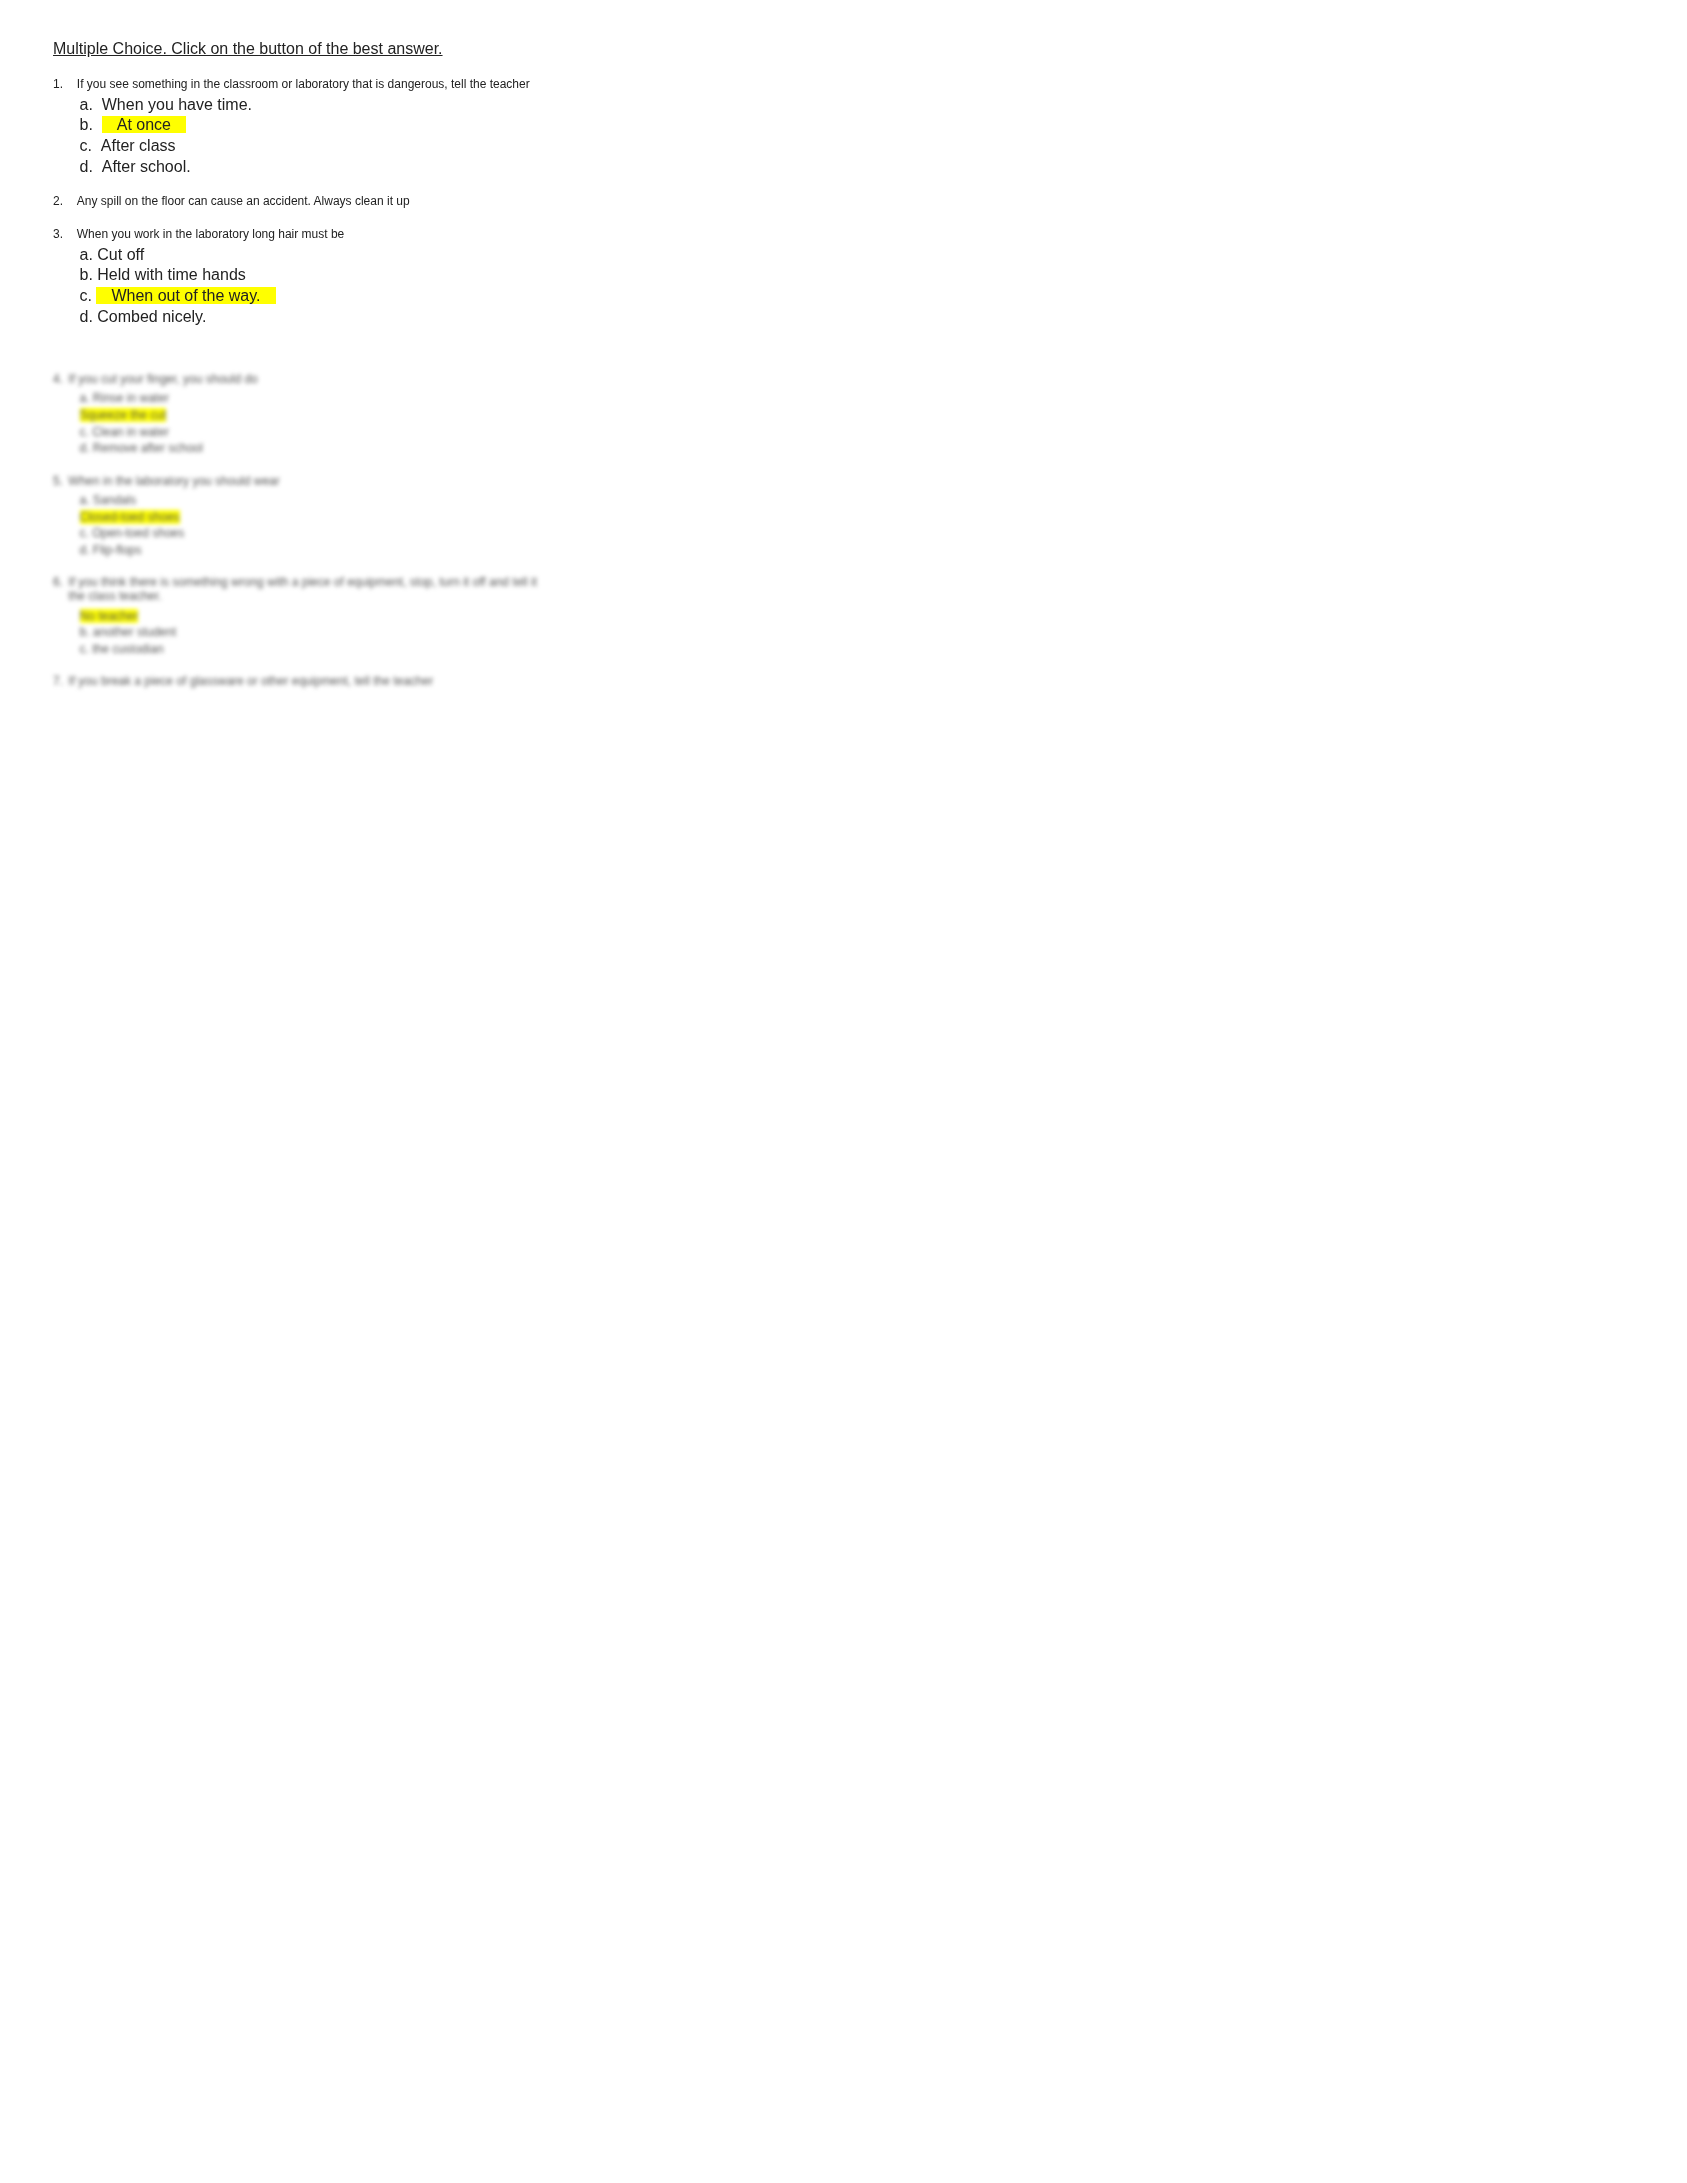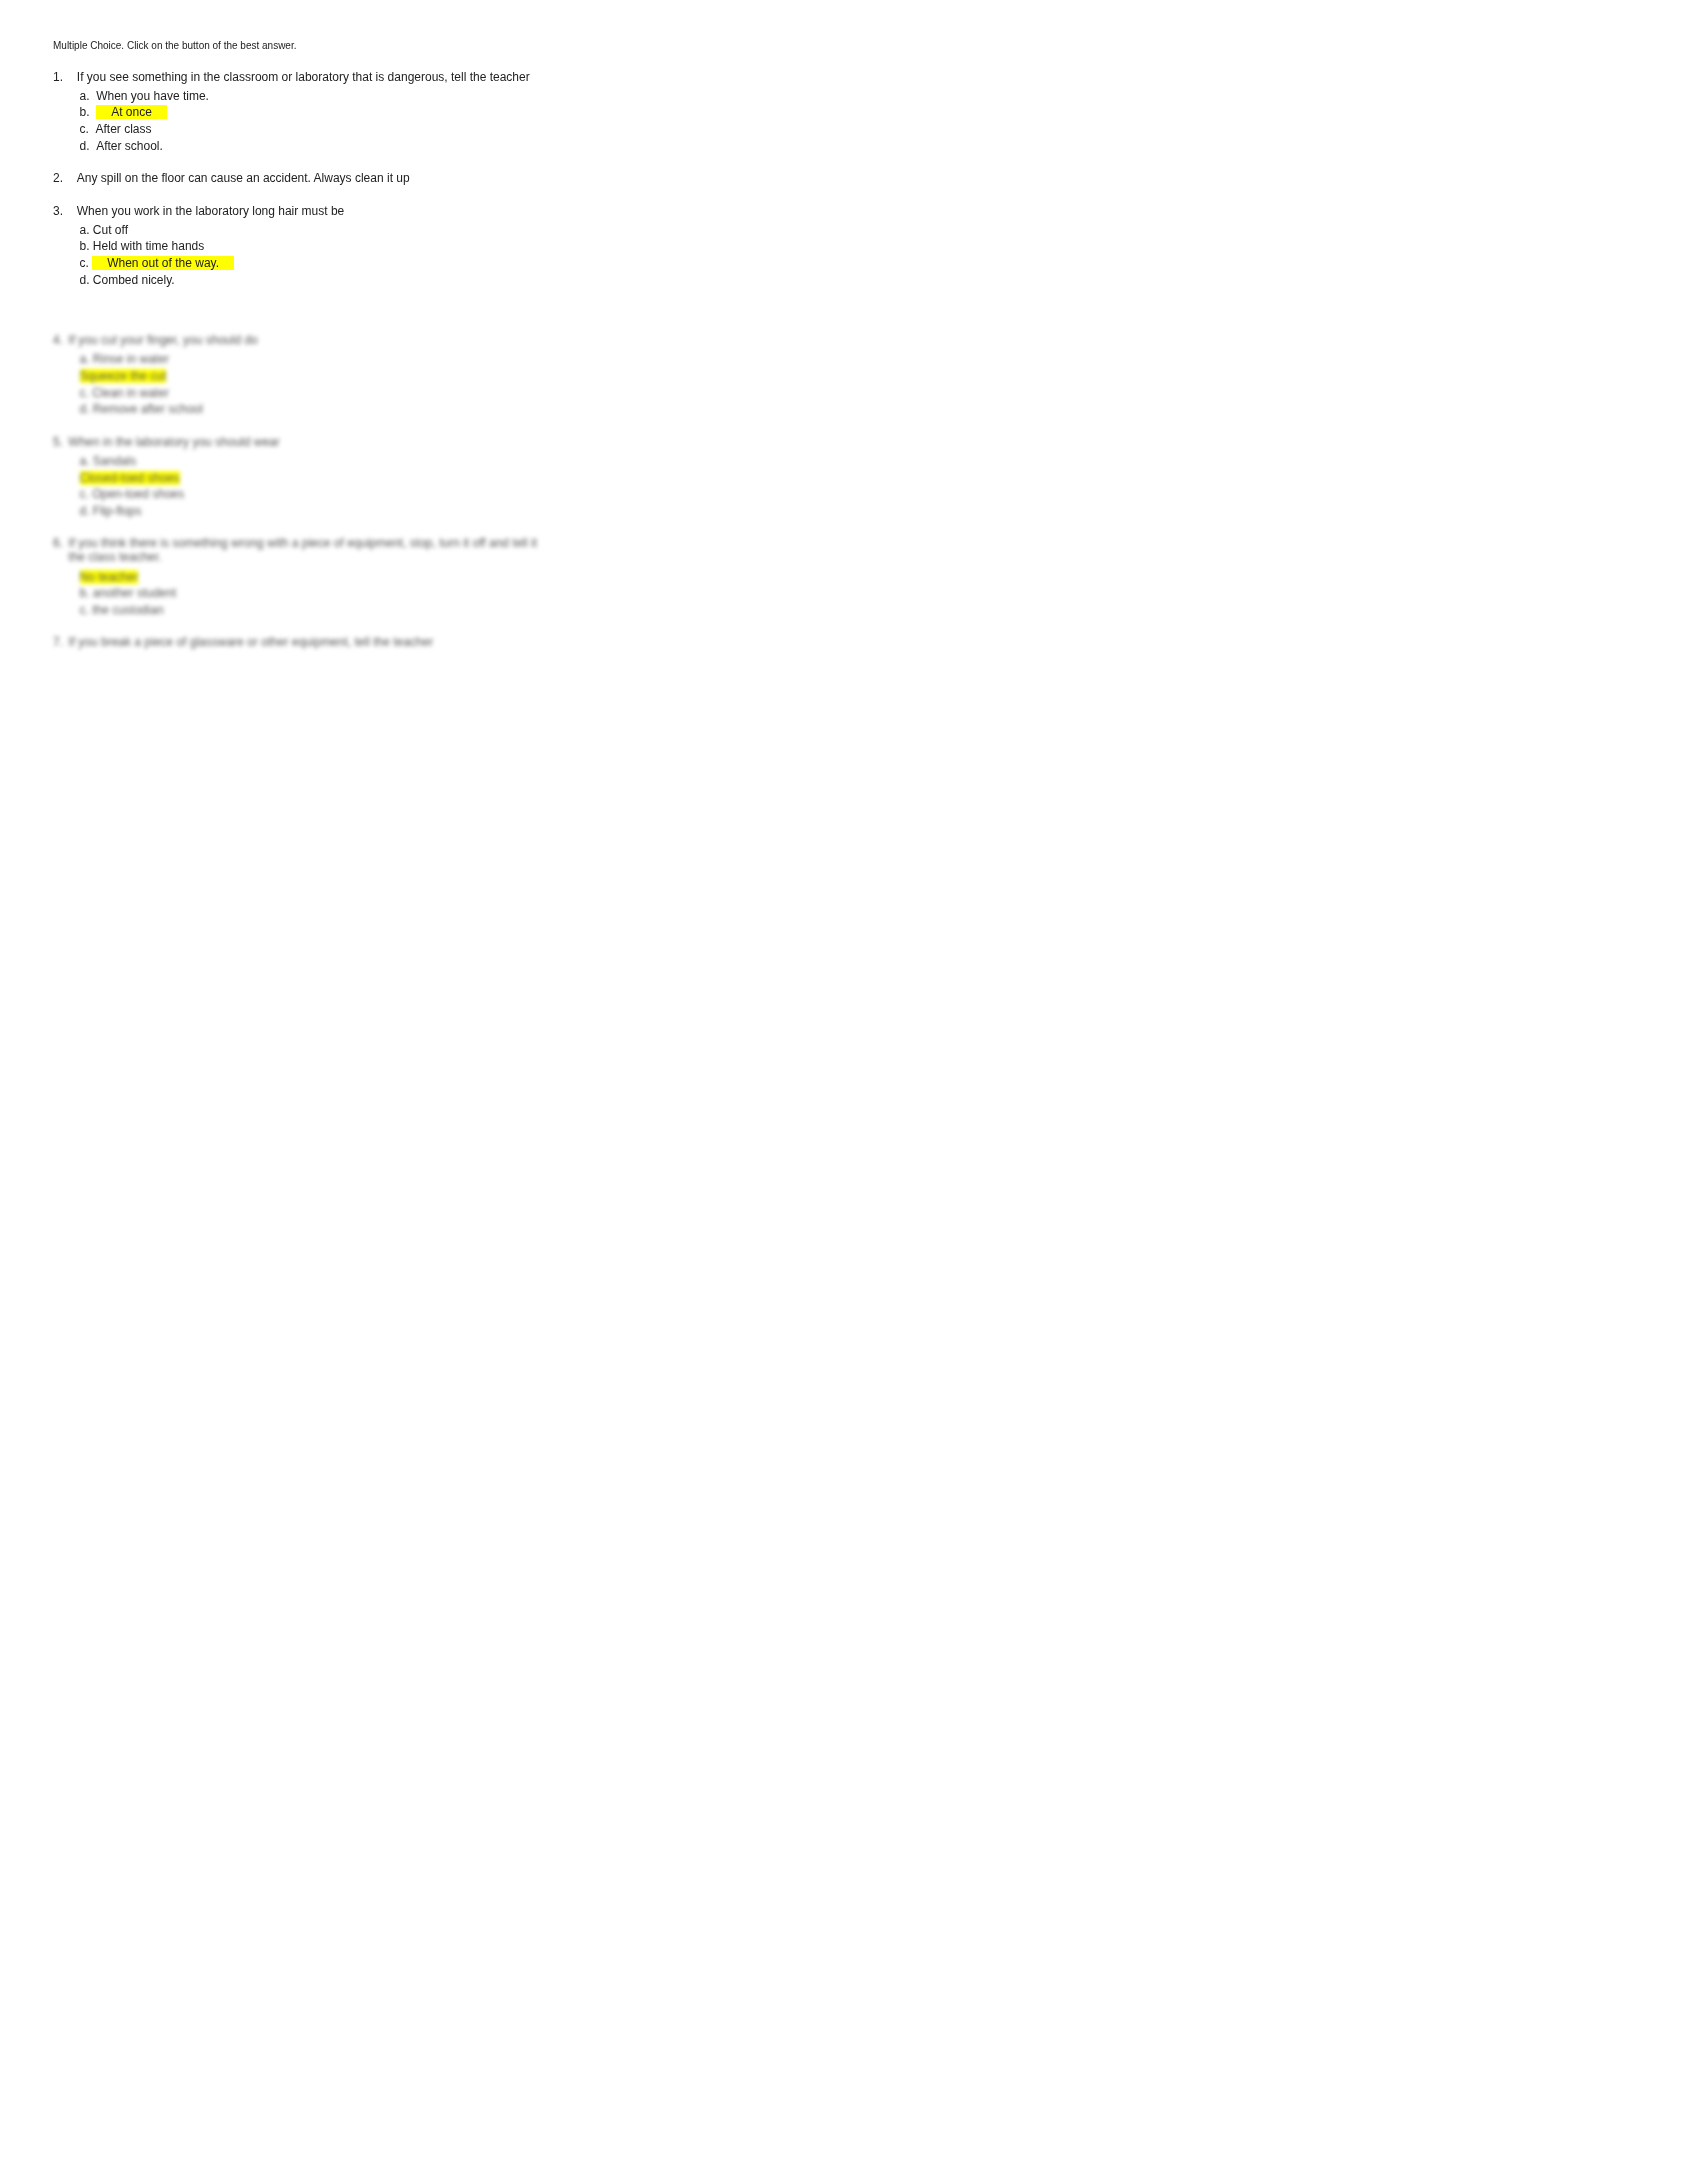--- a/index.html
+++ b/index.html
@@ -12,21 +12,22 @@
       background: #ffffff;
       font-family: Arial, sans-serif;
       font-size: 12px;
       color: #222222;
       padding: 40px 53px;
       max-width: 595px;
     }
 
     .instructions {
       margin-bottom: 18.5px;
-      font-size: 10px;
+      font-size: 16px;
+      text-decoration: underline;
     }
 
     .question-block {
       margin-bottom: 18.5px;
     }
 
     .question-text {
       display: flex;
       gap: 5.3px;
       margin-bottom: 5.3px;
@@ -36,21 +37,21 @@
     .question-num {
       min-width: 18.5px;
     }
 
     .options {
       margin-left: 26.5px;
     }
 
     .option {
       margin-bottom: 2.6px;
-      font-size: 12px;
+      font-size: 16px;
     }
 
     .highlight {
       background-color: #ffff00;
       padding: 0 15px;
     }
 
     .blurred-block {
       margin-bottom: 18.5px;
     }

